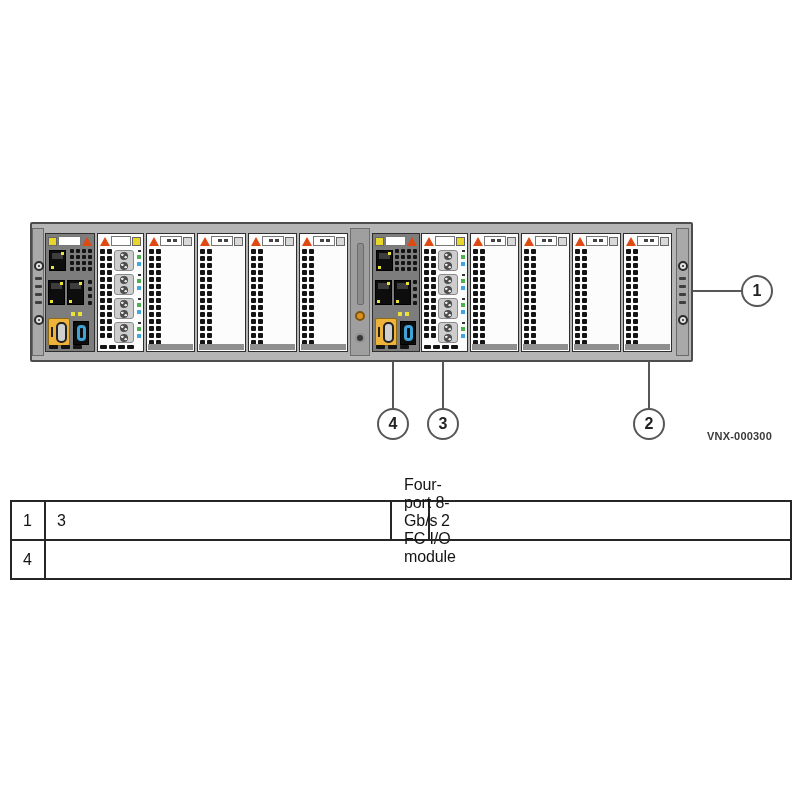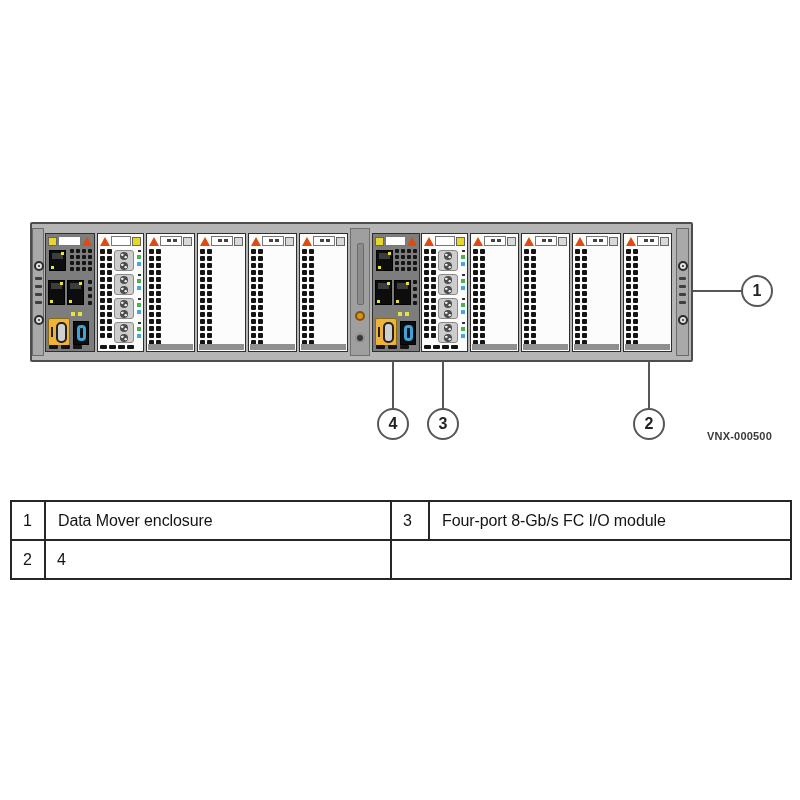--- a/index.html
+++ b/index.html
@@ -689,23 +689,22 @@
   <div class="lead lead-1"></div>
   <div class="lead lead-2"></div>
   <div class="lead lead-3"></div>
   <div class="lead lead-4"></div>
 
   <div class="callout c1">1</div>
   <div class="callout c2">2</div>
   <div class="callout c3">3</div>
   <div class="callout c4">4</div>
 
-  <div class="figure-code">VNX-000500</div>
+  <div class="figure-code">VNX-000300</div>
 </div>
 
 <div class="legend">
   <div class="cell num">1</div>
-  <div class="cell lbl">Data Mover enclosure</div>
   <div class="cell num">3</div>
   <div class="cell lbl">Four-port 8-Gb/s FC I/O module</div>
   <div class="cell num">2</div>
   <div class="cell num">4</div>
 </div>
 
 </body></html>

